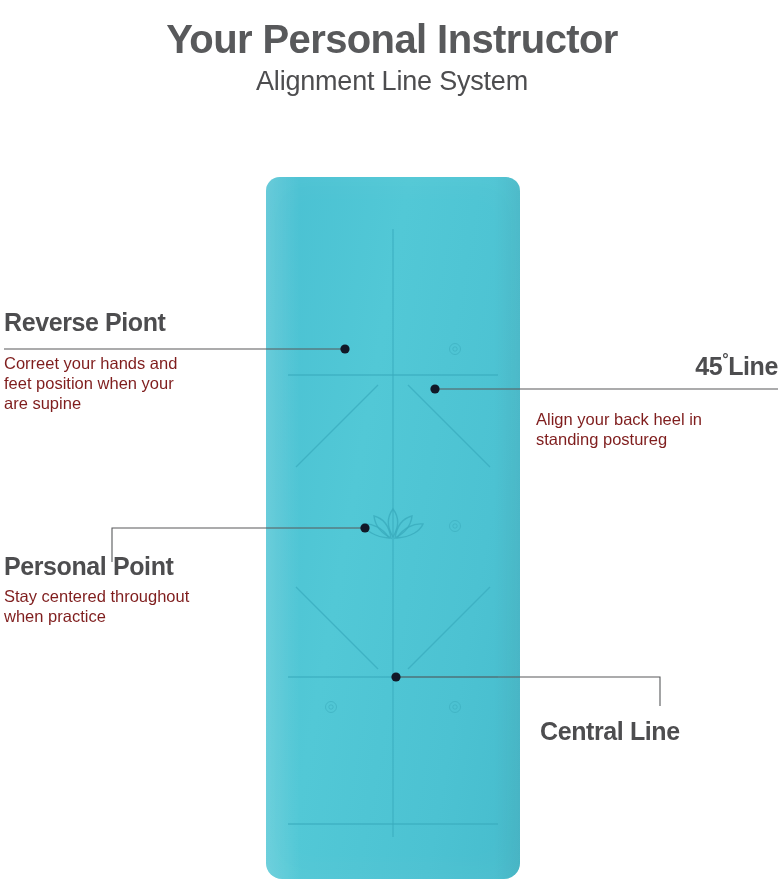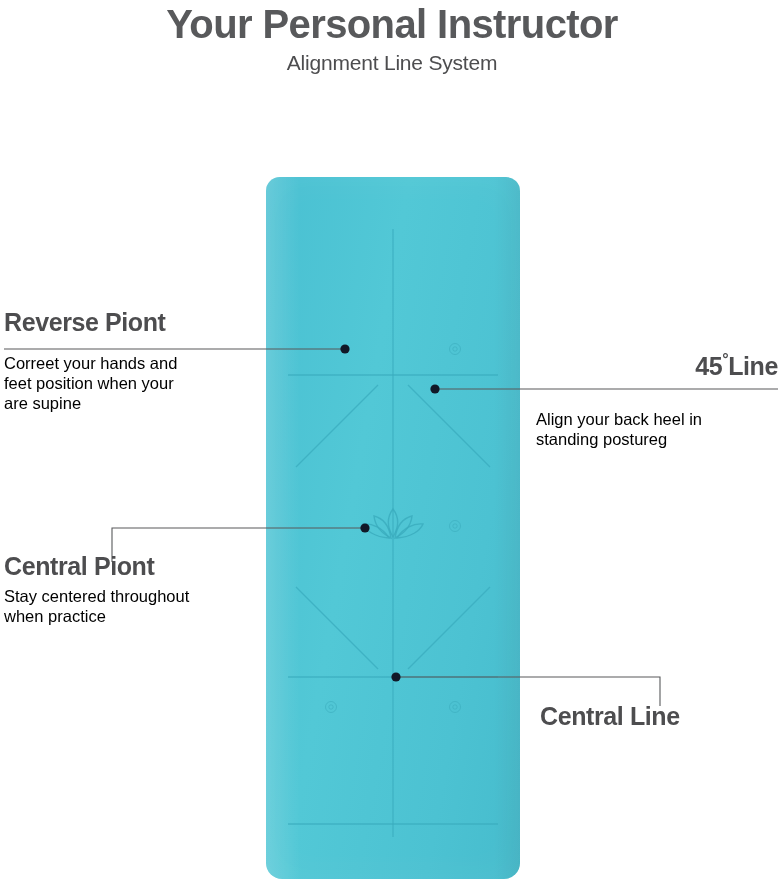--- a/index.html
+++ b/index.html
@@ -19,31 +19,31 @@
   
   .header {
     position: absolute;
     top: 0;
     left: 0;
     width: 784px;
     text-align: center;
   }
   .title {
     margin: 0;
-    padding-top: 3px;
+    padding-top: 18px;
     font-size: 40px;
     font-weight: bold;
     letter-spacing: -0.6px;
     color: #58595b;
     line-height: 1.06;
   }
   .subtitle {
     margin: 0;
     padding-top: 6px;
-    font-size: 21px;
+    font-size: 27px;
     font-weight: normal;
     color: #4d4d4f;
     letter-spacing: -0.2px;
   }
 
   
   .mat-wrap {
     position: absolute;
     left: 266px;
     top: 177px;
@@ -90,42 +90,42 @@
     font-weight: bold;
     color: #4d4d4f;
     letter-spacing: -0.4px;
     white-space: nowrap;
     line-height: 1.1;
   }
   .callout p {
     margin: 0;
     font-size: 16.5px;
     line-height: 1.22;
-    color: #000000;
+    color: #7f1d1d;
     white-space: pre-line;
   }
   .deg { font-size: 16px; vertical-align: 10px; }
 
   
   #callout-reverse-point { left: 4px; top: 309px; width: 250px; }
   #callout-reverse-point h2 { margin-bottom: 16px; }
   #callout-reverse-point p { margin-top: 10px; }
 
   
   #callout-central-point { left: 4px; top: 553px; width: 260px; }
   #callout-central-point h2 { margin-bottom: 4px; }
   #callout-central-point p { margin-top: 5px; }
 
   
   #callout-45-line { left: 536px; top: 351px; width: 244px; text-align: left; }
   #callout-45-line h2 { text-align: right; margin-right: 2px; }
   #callout-45-line p { margin-top: 28px; }
 
   
-  #callout-central-line { left: 540px; top: 703px; width: 244px; }
+  #callout-central-line { left: 540px; top: 718px; width: 244px; }
   #callout-central-line h2 { margin-bottom: 2px; }
   #callout-central-line p { margin-top: 4px; }
 
   
   #leaders { position: absolute; left: 0; top: 0; width: 784px; height: 879px; pointer-events: none; }
 </style>
 </head>
 <body>
 
 <div class="header">
@@ -200,21 +200,21 @@
 </svg>
 
 <div class="callout" id="callout-reverse-point">
   <h2>Reverse Piont</h2>
   <p>Correet your hands and
 feet position when your
 are supine</p>
 </div>
 
 <div class="callout" id="callout-central-point">
-  <h2>Central Piont</h2>
+  <h2>Personal Point</h2>
   <p>Stay centered throughout
 when practice</p>
 </div>
 
 <div class="callout" id="callout-45-line">
   <h2><span>45</span><span class="deg">°</span><span>Line</span></h2>
   <p>Align your back heel in
 standing postureg</p>
 </div>
 

